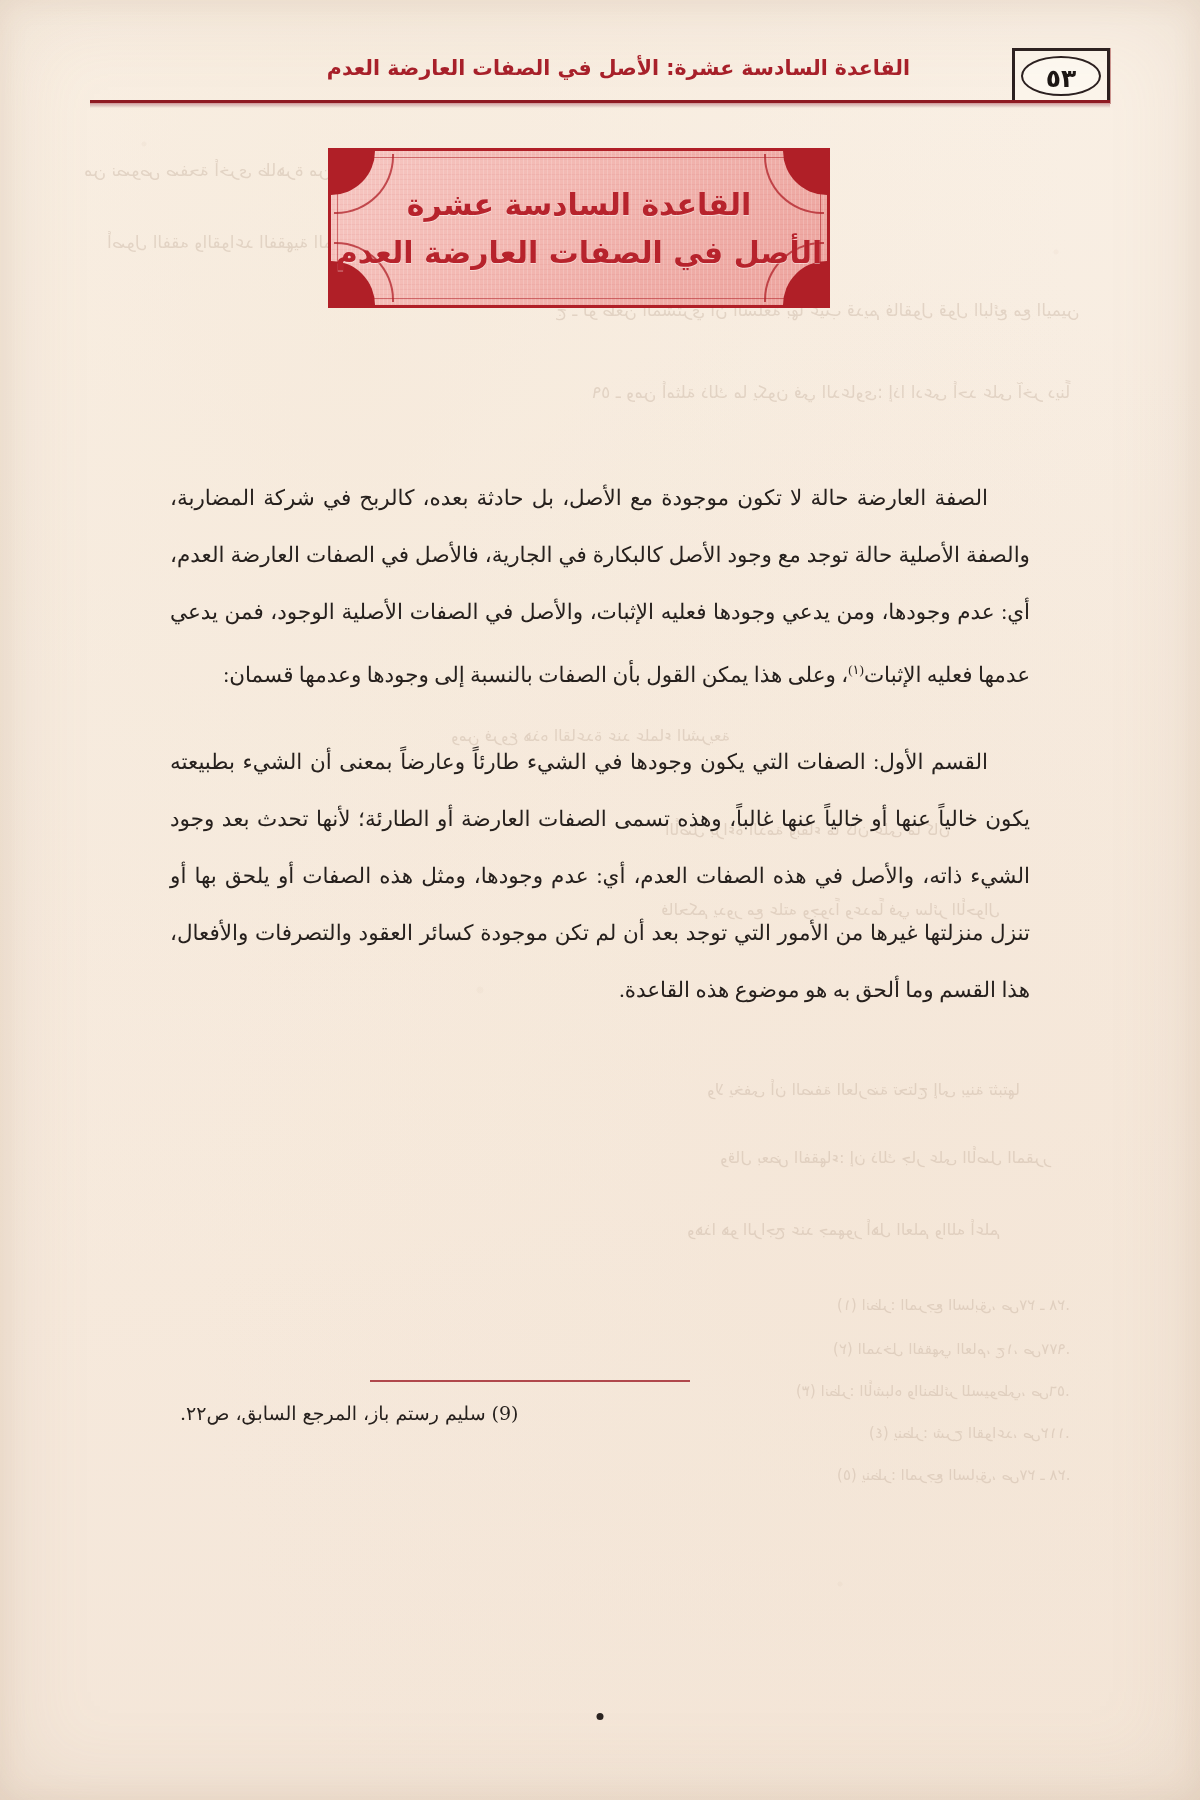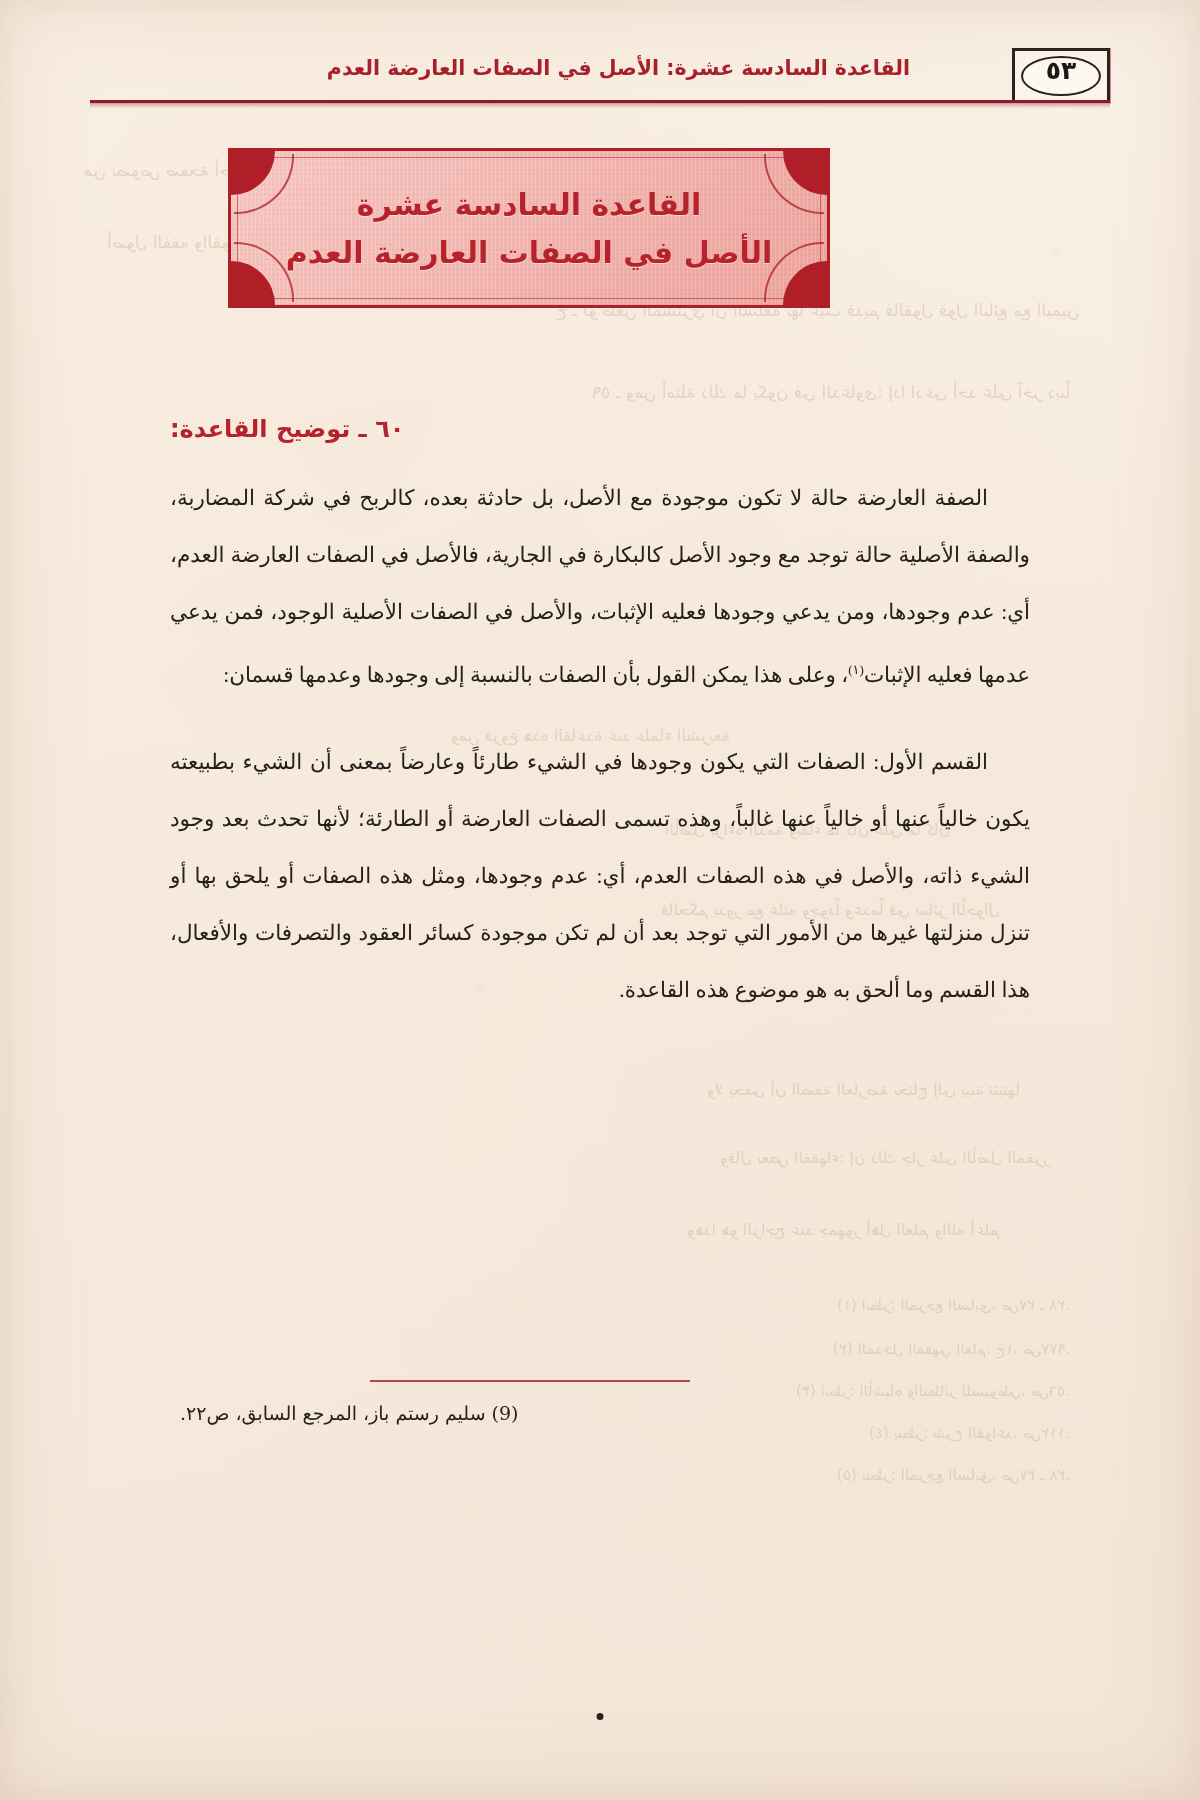--- a/index.html
+++ b/index.html
@@ -105,39 +105,39 @@
     background: #fbf4ea;
     box-shadow: 0 1px 0 #b0534f, 1px 0 0 rgba(160,60,60,.5);
     box-sizing: border-box;
   }
   .page-num-oval {
     position: absolute;
     inset: 5px 6px;
     border: 2.5px solid #2b2020;
     border-radius: 50%;
     display: flex;
-    align-items: flex-start;
+    align-items: flex-end;
     justify-content: center;
     background: #fdf8f0;
   }
   .page-num-text {
     font-size: 25px;
     font-weight: bold;
     color: #1d1715;
     font-family: "DejaVu Sans", sans-serif;
     line-height: 1;
     padding-bottom: 3px;
   }
 
   
   .title-box-wrap {
     position: absolute;
     top: 148px;
     right: 370px;
-    width: 602px;
+    width: 502px;
     height: 160px;
   }
   .title-box {
     position: absolute;
     inset: 0;
     background: linear-gradient(135deg, #f6c7c2 0%, #f3b9b3 40%, #efada7 70%, #eda49e 100%);
     border: 3px solid #b01f27;
     box-sizing: border-box;
     overflow: hidden;
   }
@@ -321,21 +321,20 @@
       <span class="corner-arc bl"></span>
       <span class="corner-arc br"></span>
 
       <div class="title-lines">
         <div class="title-line">القاعدة السادسة عشرة</div>
         <div class="title-line">الأصل في الصفات العارضة العدم</div>
       </div>
     </div>
   </div>
 
-  <div class="section-heading">٦٠ ـ توضيح القاعدة:</div>
 
   <div class="body">
     <p class="para"><span>الصفة العارضة حالة لا تكون موجودة مع الأصل، بل حادثة بعده، كالربح في شركة المضاربة، والصفة الأصلية حالة توجد مع وجود الأصل كالبكارة في الجارية، فالأصل في الصفات العارضة العدم، أي: عدم وجودها، ومن يدعي وجودها فعليه الإثبات، والأصل في الصفات الأصلية الوجود، فمن يدعي عدمها فعليه الإثبات</span><span class="fn-ref">(١)</span><span>، وعلى هذا يمكن القول بأن الصفات بالنسبة إلى وجودها وعدمها قسمان:</span></p>
 
     <p class="para"><span>القسم الأول: الصفات التي يكون وجودها في الشيء طارئاً وعارضاً بمعنى أن الشيء بطبيعته يكون خالياً عنها أو خالياً عنها غالباً، وهذه تسمى الصفات العارضة أو الطارئة؛ لأنها تحدث بعد وجود الشيء ذاته، والأصل في هذه الصفات العدم، أي: عدم وجودها، ومثل هذه الصفات أو يلحق بها أو تنزل منزلتها غيرها من الأمور التي توجد بعد أن لم تكن موجودة كسائر العقود والتصرفات والأفعال، هذا القسم وما ألحق به هو موضوع هذه القاعدة.</span></p>
 
   </div>
 
   <div class="footnote-rule"></div>
   <div class="footnote">(9)  سليم رستم باز، المرجع السابق، ص٢٢.</div>

